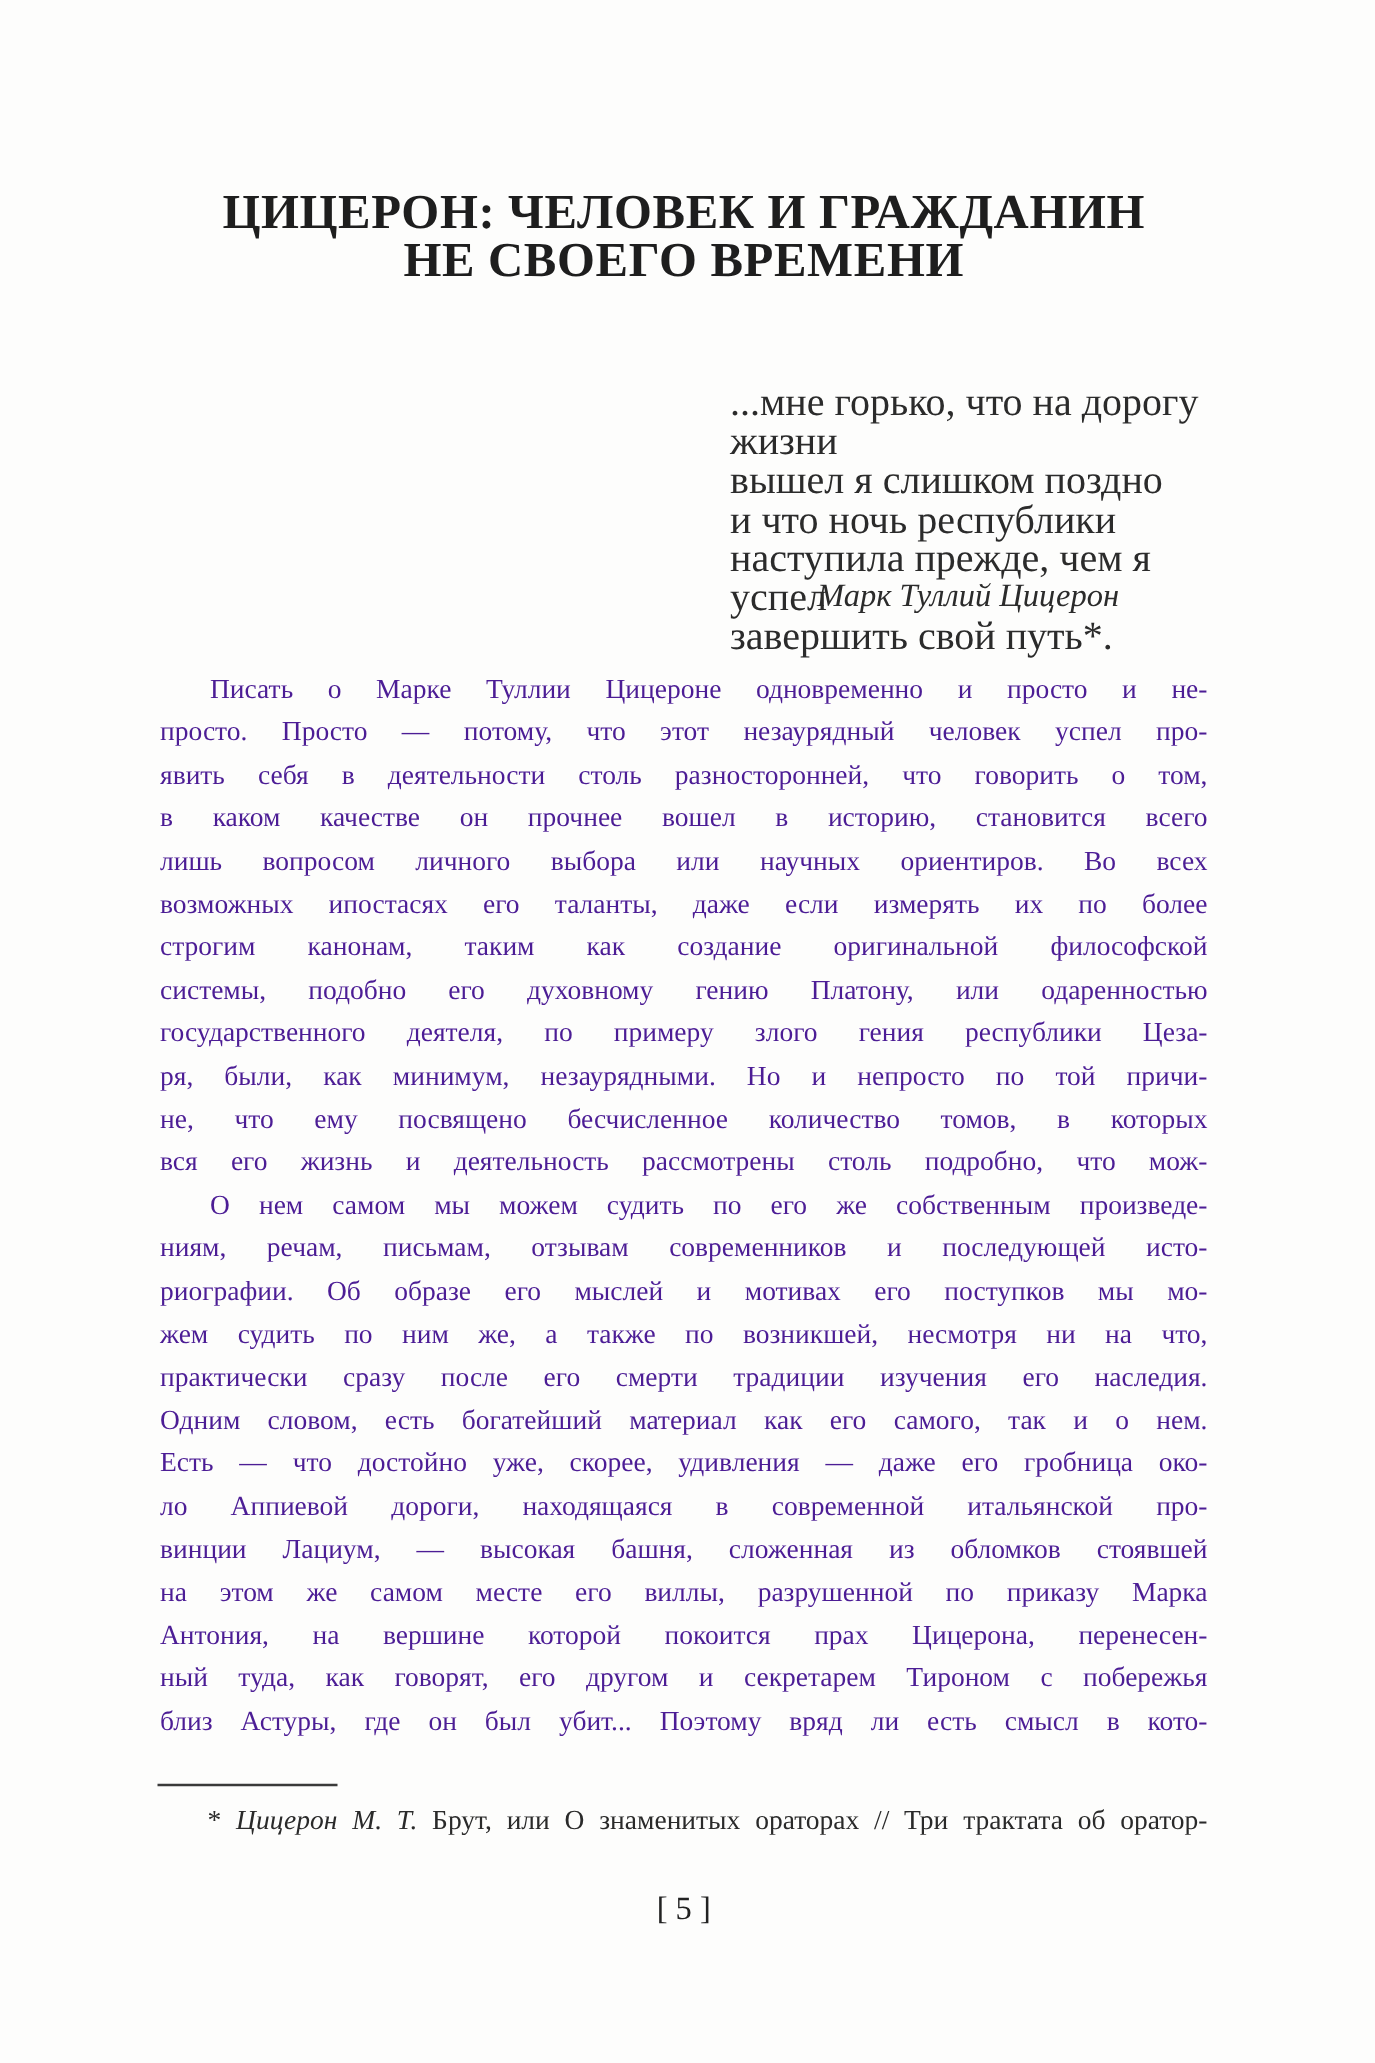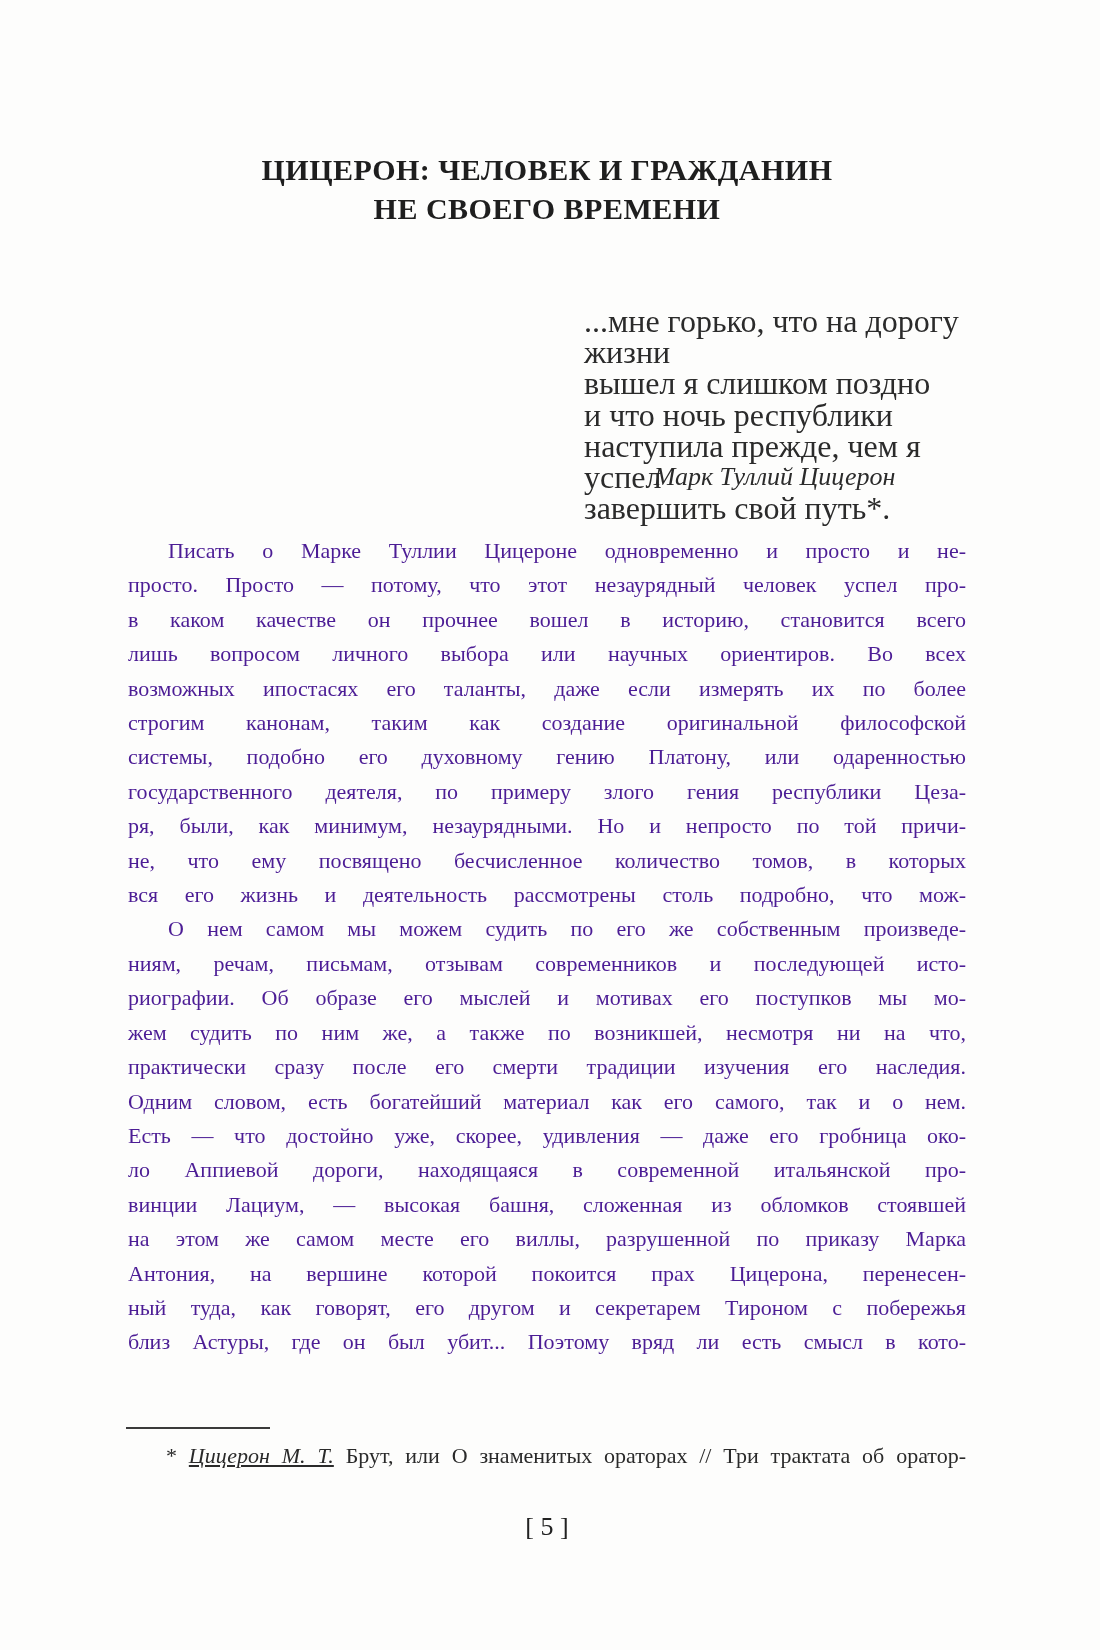--- a/index.html
+++ b/index.html
@@ -16,21 +16,21 @@
     font-family: "Liberation Serif", "DejaVu Serif", serif;
     overflow: hidden;
   }
   .title {
     position: absolute;
     top: 150px;
     left: 128px;
     width: 838px;
     margin: 0;
     text-align: center;
-    font-size: 30px;
+    font-size: 39px;
     line-height: 39px;
     font-weight: bold;
     letter-spacing: 0.5px;
     color: #1e1e1e;
   }
   .title-line { display: block; }
 
   .epigraph {
     position: absolute;
     top: 306px;
@@ -86,21 +86,21 @@
   }
   .footnote .fn-line {
     line-height: 31px;
     text-align: justify;
   }
   .footnote .fn-first {
     text-indent: 38px;
     text-align-last: justify;
   }
   .footnote .fn-last { text-align-last: left; }
-  .fn-author { font-style: italic; text-decoration: underline; }
+  .fn-author { font-style: italic; }
 
   .page-number {
     position: absolute;
     top: 1512px;
     left: 128px;
     width: 838px;
     text-align: center;
     font-size: 26px;
     color: #222222;
   }
@@ -121,20 +121,21 @@
       <div>и что ночь республики</div>
       <div>наступила прежде, чем я успел</div>
       <div>завершить свой путь*.</div>
     </div>
 
   <div class="attribution">Марк Туллий Цицерон</div>
 
   <div class="body-text">
       <div class="line indent">Писать о Марке Туллии Цицероне одновременно и просто и не-</div>
       <div class="line">просто. Просто — потому, что этот незаурядный человек успел про-</div>
+      <div class="line">явить себя в деятельности столь разносторонней, что говорить о том,</div>
       <div class="line">в каком качестве он прочнее вошел в историю, становится всего</div>
       <div class="line">лишь вопросом личного выбора или научных ориентиров. Во всех</div>
       <div class="line">возможных ипостасях его таланты, даже если измерять их по более</div>
       <div class="line">строгим канонам, таким как создание оригинальной философской</div>
       <div class="line">системы, подобно его духовному гению Платону, или одаренностью</div>
       <div class="line">государственного деятеля, по примеру злого гения республики Цеза-</div>
       <div class="line">ря, были, как минимум, незаурядными. Но и непросто по той причи-</div>
       <div class="line">не, что ему посвящено бесчисленное количество томов, в которых</div>
       <div class="line">вся его жизнь и деятельность рассмотрены столь подробно, что мож-</div>
       <div class="line indent">О нем самом мы можем судить по его же собственным произведе-</div>

